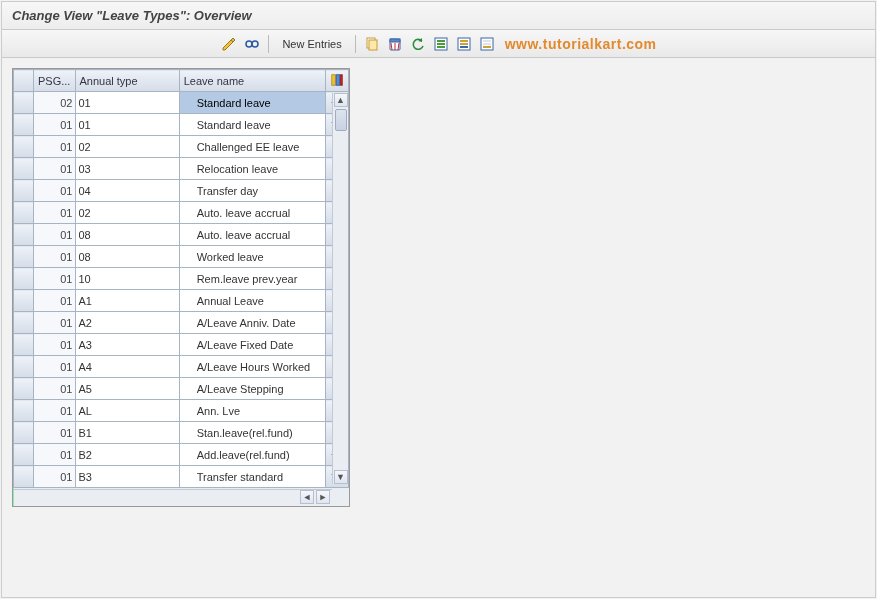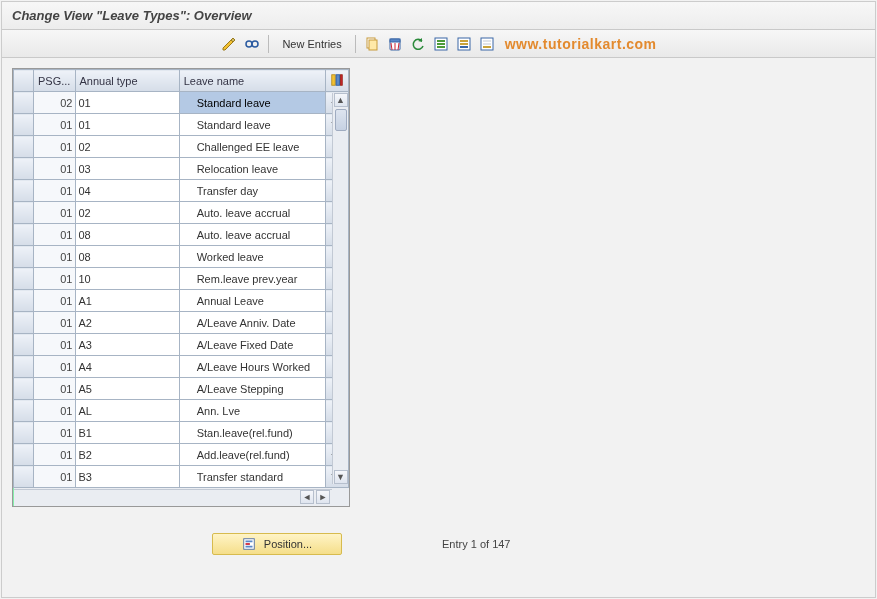--- a/index.html
+++ b/index.html
@@ -389,26 +389,14 @@
         <div class="thumb"></div>
         <div class="track-space"></div>
         <div class="arrow">▼</div>
       </div>
       <div class="htrack">
         <div class="arrow">◄</div>
         <div class="arrow">►</div>
       </div>
     </div>
 
-    <div class="footer">
-      <div class="position-btn">
-        <svg class="pos-icon" viewBox="0 0 16 16">
-            <rect x="2" y="2" width="12" height="12" fill="#fff" stroke="#4a6aa0"></rect>
-            <rect x="4" y="4" width="8" height="2" fill="#5a88c8"></rect>
-            <rect x="4" y="7" width="5" height="2" fill="#c23"></rect>
-            <rect x="4" y="10" width="8" height="2" fill="#5a88c8"></rect>
-          </svg>
-        <span>Position...</span>
-      </div>
-      <div class="status">Entry 1 of 147</div>
-    </div>
   </div>
 </div>
 
 </body></html>

